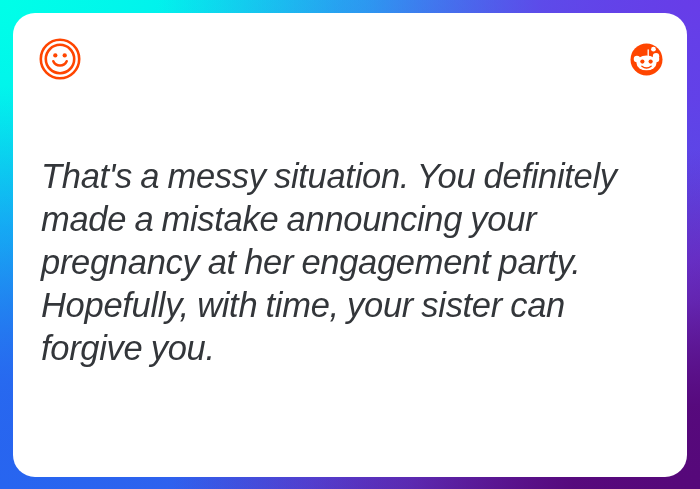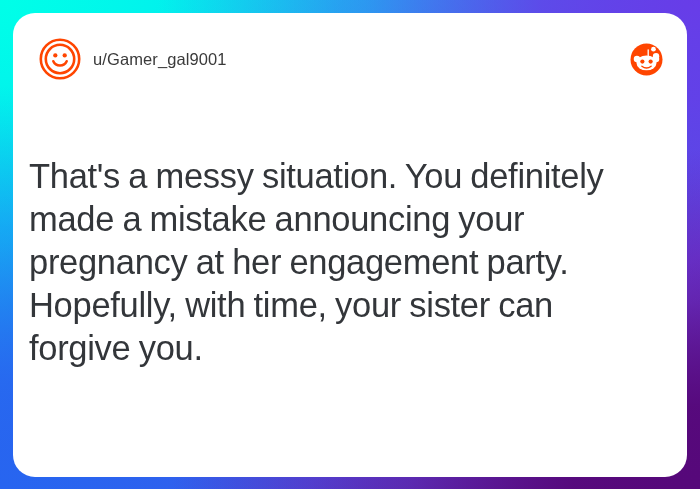--- a/index.html
+++ b/index.html
@@ -82,22 +82,23 @@
     display: block;
   }
 
   
   .card-body {
     position: absolute;
     left: 0;
     top: 92px;
     right: 0;
     bottom: 0;
-    padding: 50px 28px 0 16px;
+    padding: 50px 28px 0 28px;
     box-sizing: border-box;
+    font-style: italic;
   }
 
   .post-text {
     font-size: 34.5px;
     line-height: 43px;
     color: #33363a;
     letter-spacing: -0.3px;
     font-family: "Liberation Sans", sans-serif;
     font-weight: 400;
     margin: 0;
@@ -116,21 +117,20 @@
       <div class="author-block">
         <span class="avatar-wrap">
           <svg class="avatar" viewBox="0 0 42 42" xmlns="http://www.w3.org/2000/svg">
             <circle cx="21" cy="21" r="19.2" fill="none" stroke="#ff4500" stroke-width="2.6"></circle>
             <circle cx="21" cy="21" r="14.2" fill="none" stroke="#ff4500" stroke-width="2.6"></circle>
             <circle cx="16.3" cy="17.4" r="2.15" fill="#ff4500"></circle>
             <circle cx="25.7" cy="17.4" r="2.15" fill="#ff4500"></circle>
             <path d="M14.3 23.2 a7.2 6.6 0 0 0 13.4 0" fill="none" stroke="#ff4500" stroke-width="2.5" stroke-linecap="round"></path>
           </svg>
         </span>
-        <span class="author-name">u/Gamer_gal9001</span>
       </div>
 
       <span class="brand-wrap">
         <svg class="brand-logo" viewBox="0 0 64 64" xmlns="http://www.w3.org/2000/svg">
           <circle cx="32" cy="32" r="31" fill="#ff4500"></circle>
           <g fill="#ffffff">
             <ellipse cx="32" cy="38.5" rx="19.5" ry="14.5"></ellipse>
             <circle cx="50.5" cy="25.5" r="6.2"></circle>
             <circle cx="13.5" cy="31" r="6.2"></circle>
             <circle cx="50.5" cy="31" r="6.2"></circle>

